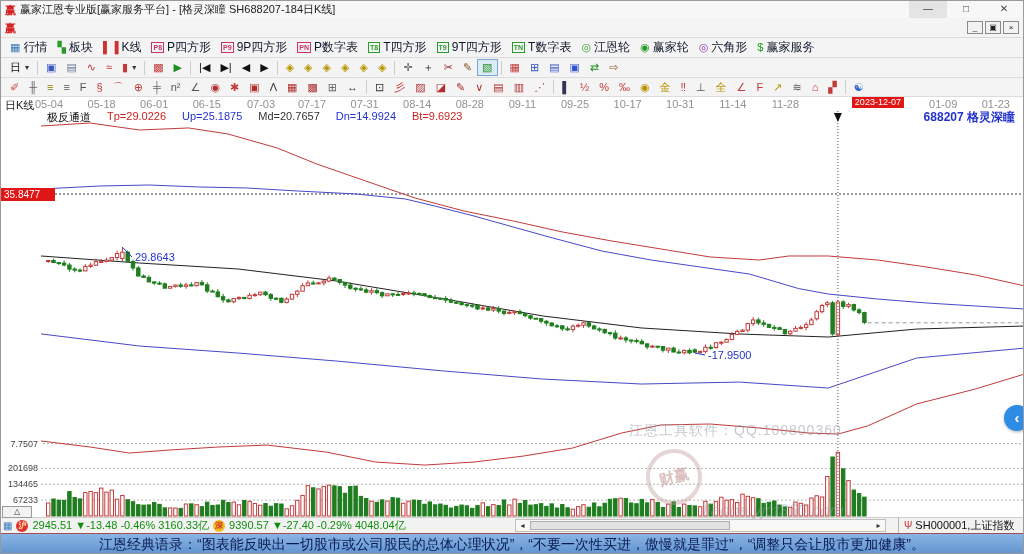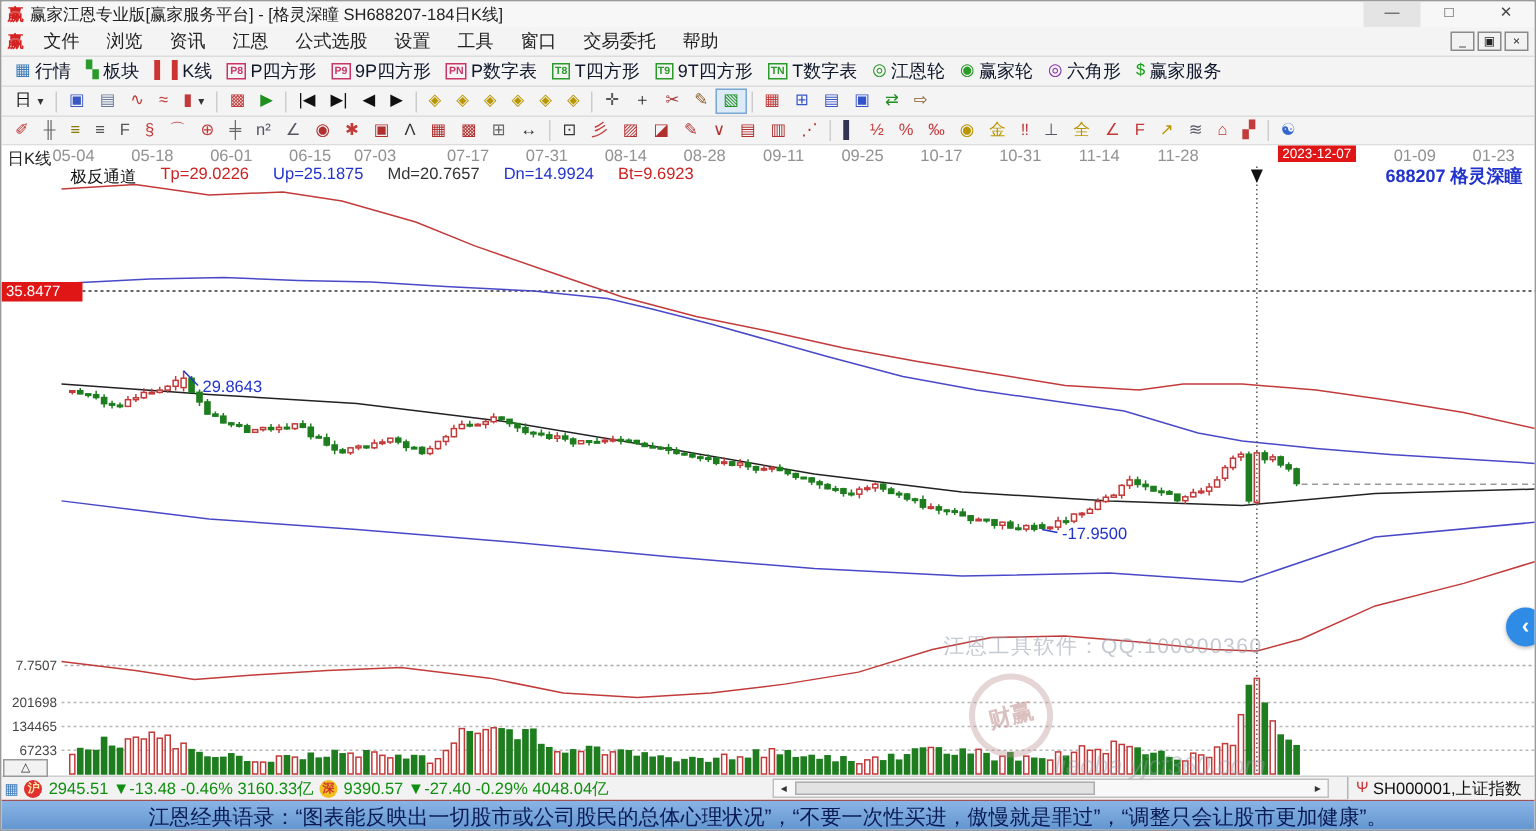--- a/index.html
+++ b/index.html
@@ -63,21 +63,20 @@
     <span class="logo">赢</span>
     <span class="title">赢家江恩专业版[赢家服务平台] - [格灵深瞳  SH688207-184日K线]</span>
     <span class="spacer"></span>
     <span class="wbtn min">—</span>
     <span class="wbtn">□</span>
     <span class="wbtn">✕</span>
   </div>
 
   <div class="menubar">
     <span class="logo">赢</span>
-    <span id="menu-items"><span class="menu-item">文件</span><span class="menu-item">浏览</span><span class="menu-item">资讯</span><span class="menu-item">江恩</span><span class="menu-item">公式选股</span><span class="menu-item">设置</span><span class="menu-item">工具</span><span class="menu-item">窗口</span><span class="menu-item">交易委托</span><span class="menu-item">帮助</span></span>
     <span class="spacer" style="flex:1"></span>
     <span class="mdi">
       <span class="mdibtn">_</span>
       <span class="mdibtn">▣</span>
       <span class="mdibtn">×</span>
     </span>
   </div>
 
   <div class="toolbar tb1" id="tb1">
       <span class="tbtn">
@@ -368,21 +367,21 @@
       </span>
     </div>
 
   <div class="chartarea">
     <div class="tab">日K线</div>
     <div id="dates">
         <span class="datelabel" style="left:48px">05-04</span>
         <span class="datelabel" style="left:100.6px">05-18</span>
         <span class="datelabel" style="left:153.2px">06-01</span>
         <span class="datelabel" style="left:205.8px">06-15</span>
-        <span class="datelabel" style="left:249px">07-03</span>
+        <span class="datelabel" style="left:260px">07-03</span>
         <span class="datelabel" style="left:311px">07-17</span>
         <span class="datelabel" style="left:363.6px">07-31</span>
         <span class="datelabel" style="left:416.2px">08-14</span>
         <span class="datelabel" style="left:468.8px">08-28</span>
         <span class="datelabel" style="left:521.4000000000001px">09-11</span>
         <span class="datelabel" style="left:574px">09-25</span>
         <span class="datelabel" style="left:626.6px">10-17</span>
         <span class="datelabel" style="left:679.2px">10-31</span>
         <span class="datelabel" style="left:731.8000000000001px">11-14</span>
         <span class="datelabel" style="left:784.4px">11-28</span>

